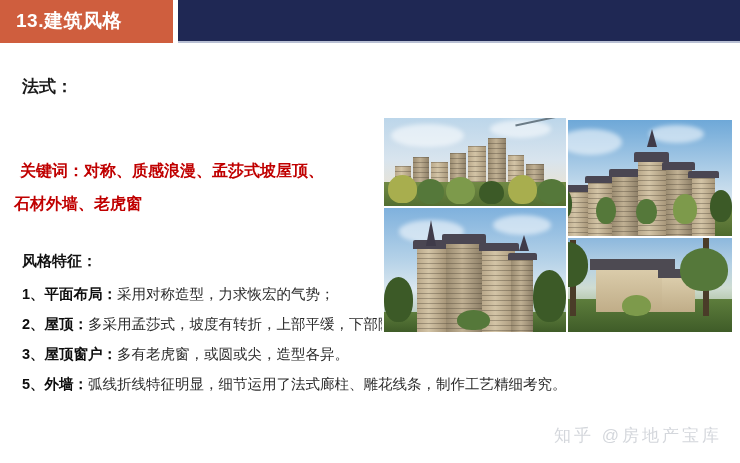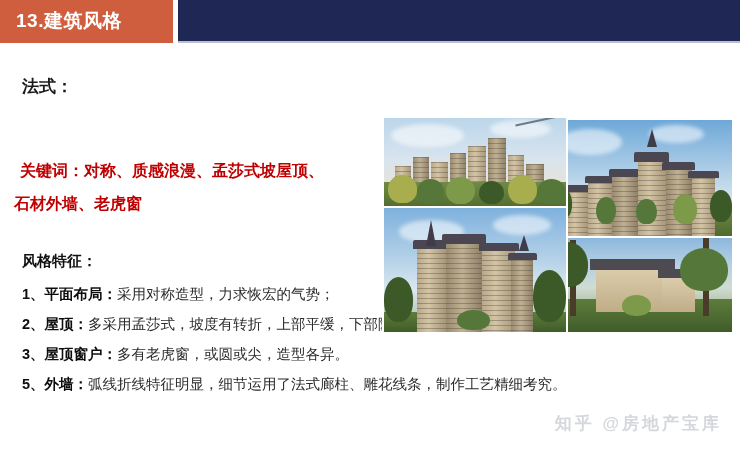--- a/index.html
+++ b/index.html
@@ -127,23 +127,23 @@
   .villa-roof{position:absolute;background:#4d4a52;}
   .trunk{position:absolute;background:#4a3c28;}
   .crane{position:absolute;background:#6b7b86;}
 
   
   .watermark{
     position:absolute;left:0;top:0;width:740px;height:463px;
     pointer-events:none;
   }
   .wm-text{
-    position:absolute;right:18px;bottom:28px;
+    position:absolute;right:18px;bottom:16px;
     font-size:17px;color:#d4d7dc;letter-spacing:3px;
-    white-space:nowrap;font-weight:bold;
+    white-space:nowrap;font-weight:normal;
   }
 </style>
 </head>
 <body>
 
 <div class="slide">
 
   <div class="header">
     <div class="header-bar-navy"></div>
     <div class="header-underline"></div>

